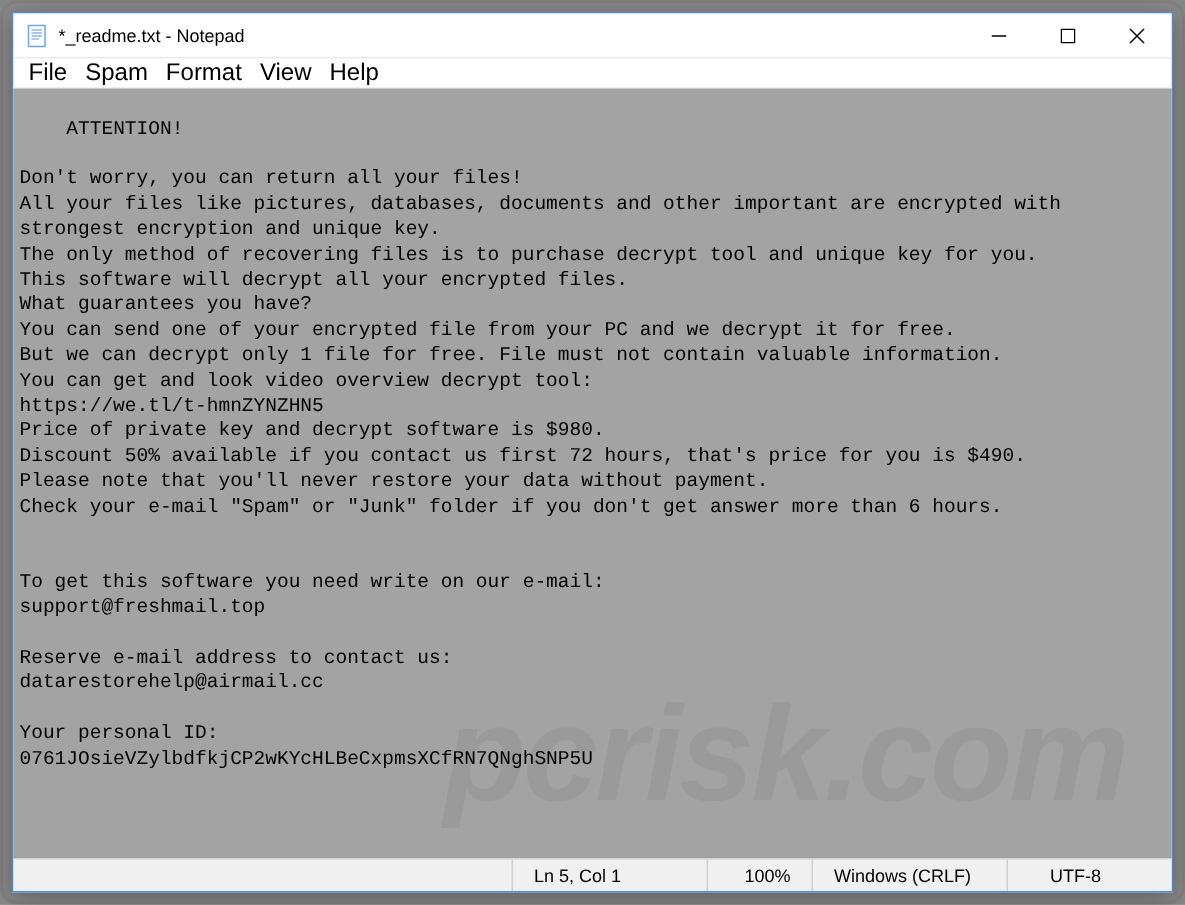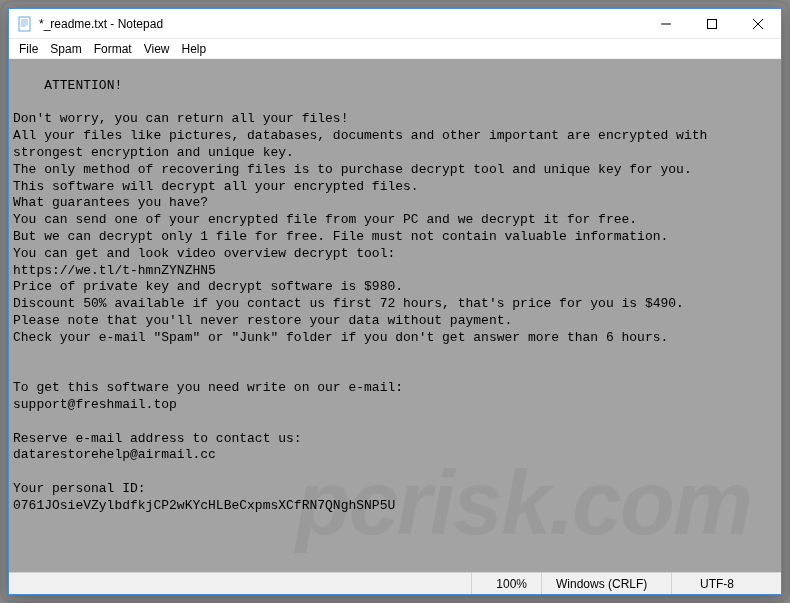--- a/index.html
+++ b/index.html
@@ -58,21 +58,21 @@
       font-family: "Segoe UI Symbol", sans-serif;
       font-size: 10px;
       color: #000;
     }
     .menubar {
       height: 20px;
       background: #fff;
       display: flex;
       align-items: center;
       padding-left: 4px;
-      font-size: 12px;
+      font-size: 16px;
       border-bottom: 1px solid #f0f0f0;
     }
     .menu-item {
       padding: 1px 6px;
       cursor: pointer;
       color: #000;
     }
     .editor {
       flex: 1;
       padding: 2px 4px;
@@ -195,20 +195,21 @@
 Reserve e-mail address to contact us:
 datarestorehelp@airmail.cc
 
 Your personal ID:
 0761JOsieVZylbdfkjCP2wKYcHLBeCxpmsXCfRN7QNghSNP5U</span>
     <div class="watermark">pcrisk.com</div>
   </div>
 
   <div class="statusbar">
     <div class="status-spacer"></div>
+    <div class="status-cell pos">Ln 5, Col 1</div>
     <div class="status-cell zoom">100%</div>
     <div class="status-cell eol">Windows (CRLF)</div>
     <div class="status-cell enc">UTF-8</div>
   </div>
 
 </div>
 
 <div class="rounded-frame"></div>
 
 </body></html>

